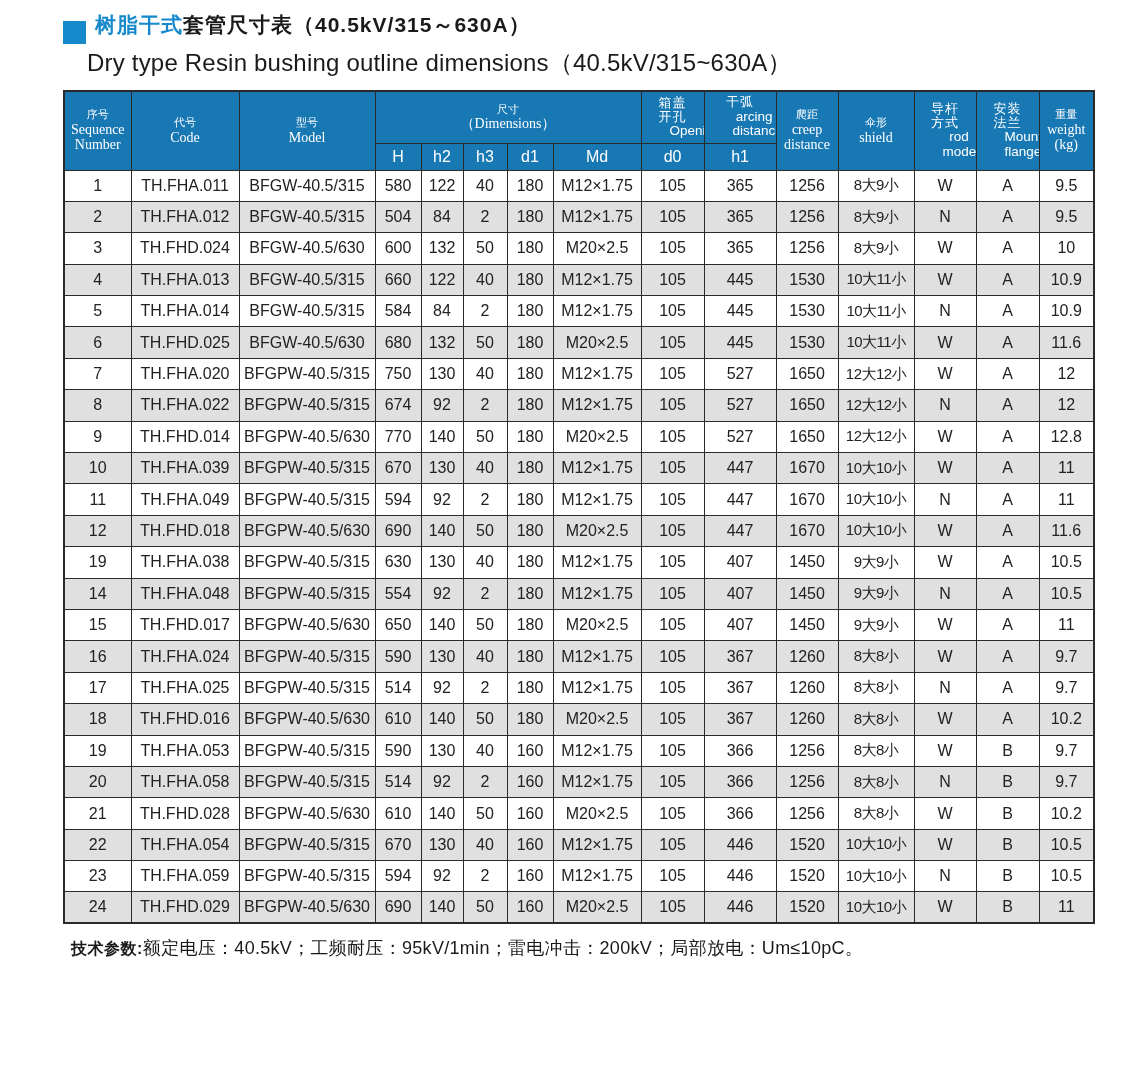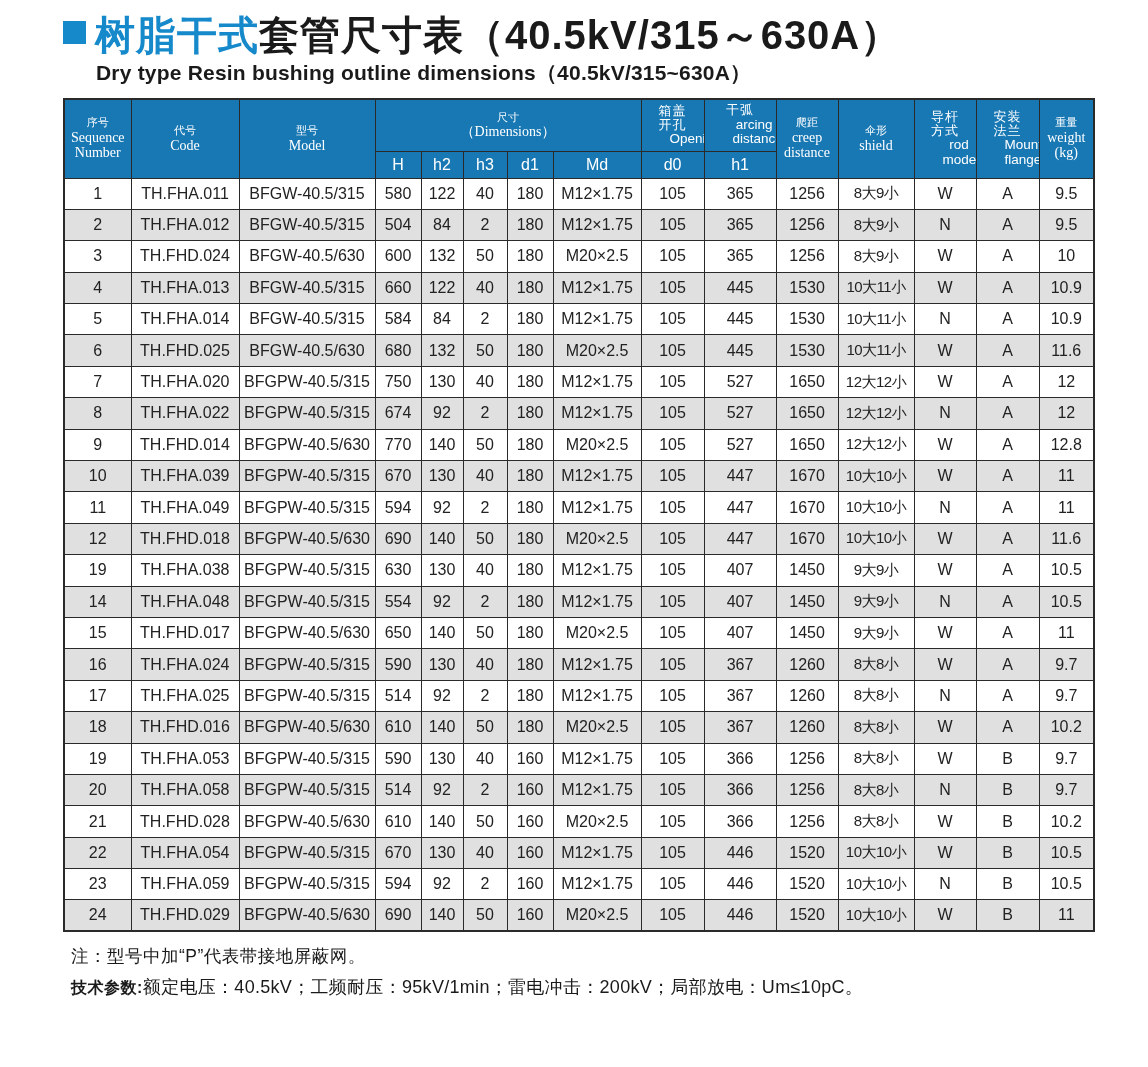--- a/index.html
+++ b/index.html
@@ -11,23 +11,23 @@
     position: relative;
     overflow: hidden;
   }
   .page { position: absolute; left: 63px; top: 14px; width: 1032px; }
 
   
   .title-row { display: flex; align-items: flex-start; line-height: 1.05; }
   .bullet {
     width: 23px; height: 23px; margin: 7px 9px 0 0; flex: 0 0 auto;
   }
-  .title-zh { font-size: 40px; font-weight: bold; letter-spacing: 1px; white-space: nowrap; }
+  .title-zh { font-size: 21px; font-weight: bold; letter-spacing: 1px; white-space: nowrap; }
   .subtitle {
-    font-size: 21px; font-weight: bold; margin: 3px 0 0 33px; letter-spacing: 0.2px;
+    font-size: 24px; font-weight: normal; margin: 3px 0 0 24px; letter-spacing: 0.2px;
   }
 
   
   table.spec {
     margin-top: 11px;
     border-collapse: collapse;
     table-layout: fixed;
     width: 1030px;
     border: 2px solid #2a2a2a;
   }
@@ -559,19 +559,18 @@
           <td>1520</td>
           <td class="shield-cell">10大10小</td>
           <td>W</td>
           <td>B</td>
           <td>11</td>
         </tr>
       </tbody>
   </table>
 
   <div class="notes">
-    <div class="note1">注：型号中加“P”代表带接地屏蔽网。</div>
     <div class="note2">
       <b>技术参数:</b><span>额定电压：40.5kV；工频耐压：95kV/1min；雷电冲击：200kV；局部放电：Um≤10pC。</span>
     </div>
   </div>
 
 </div>
 
 </body></html>

